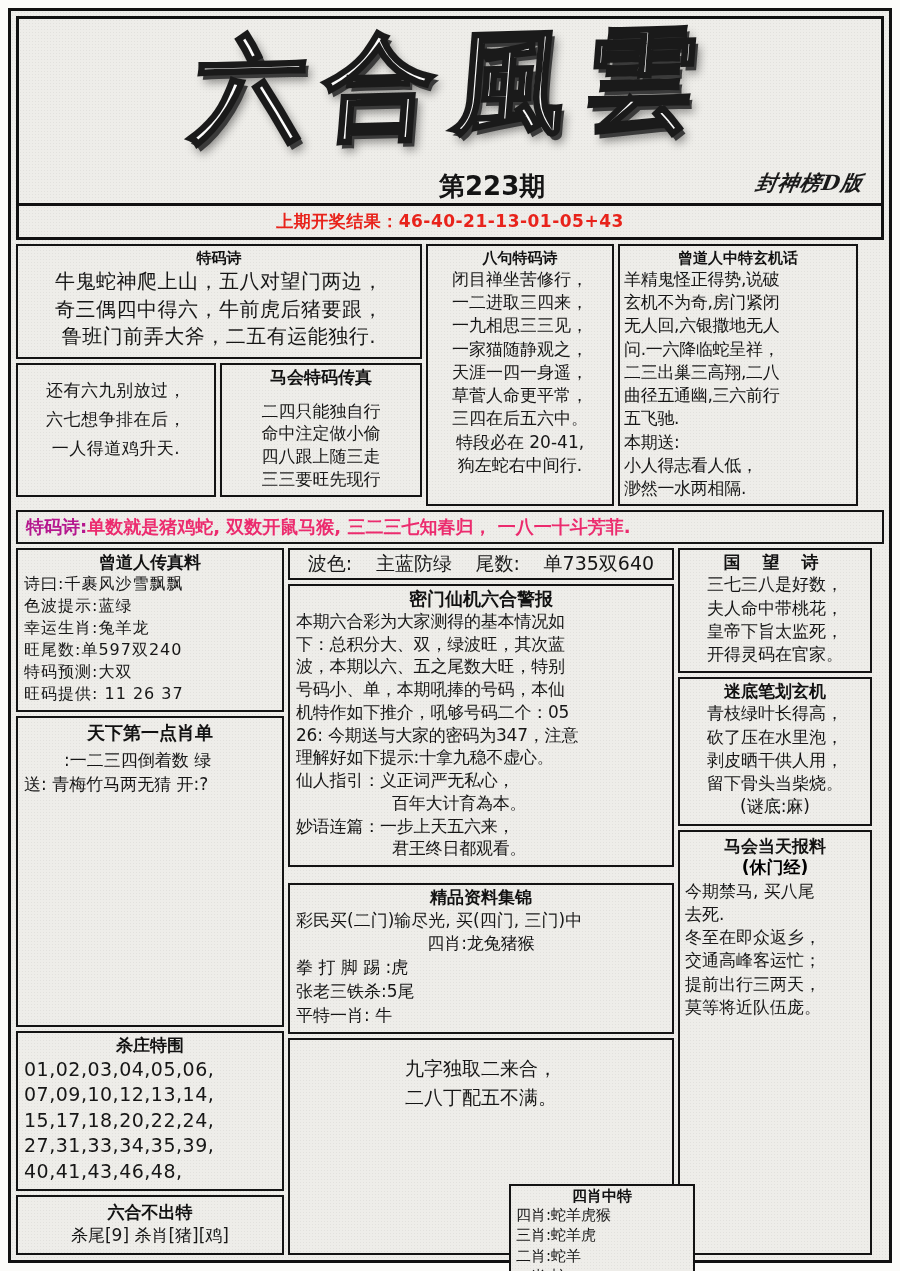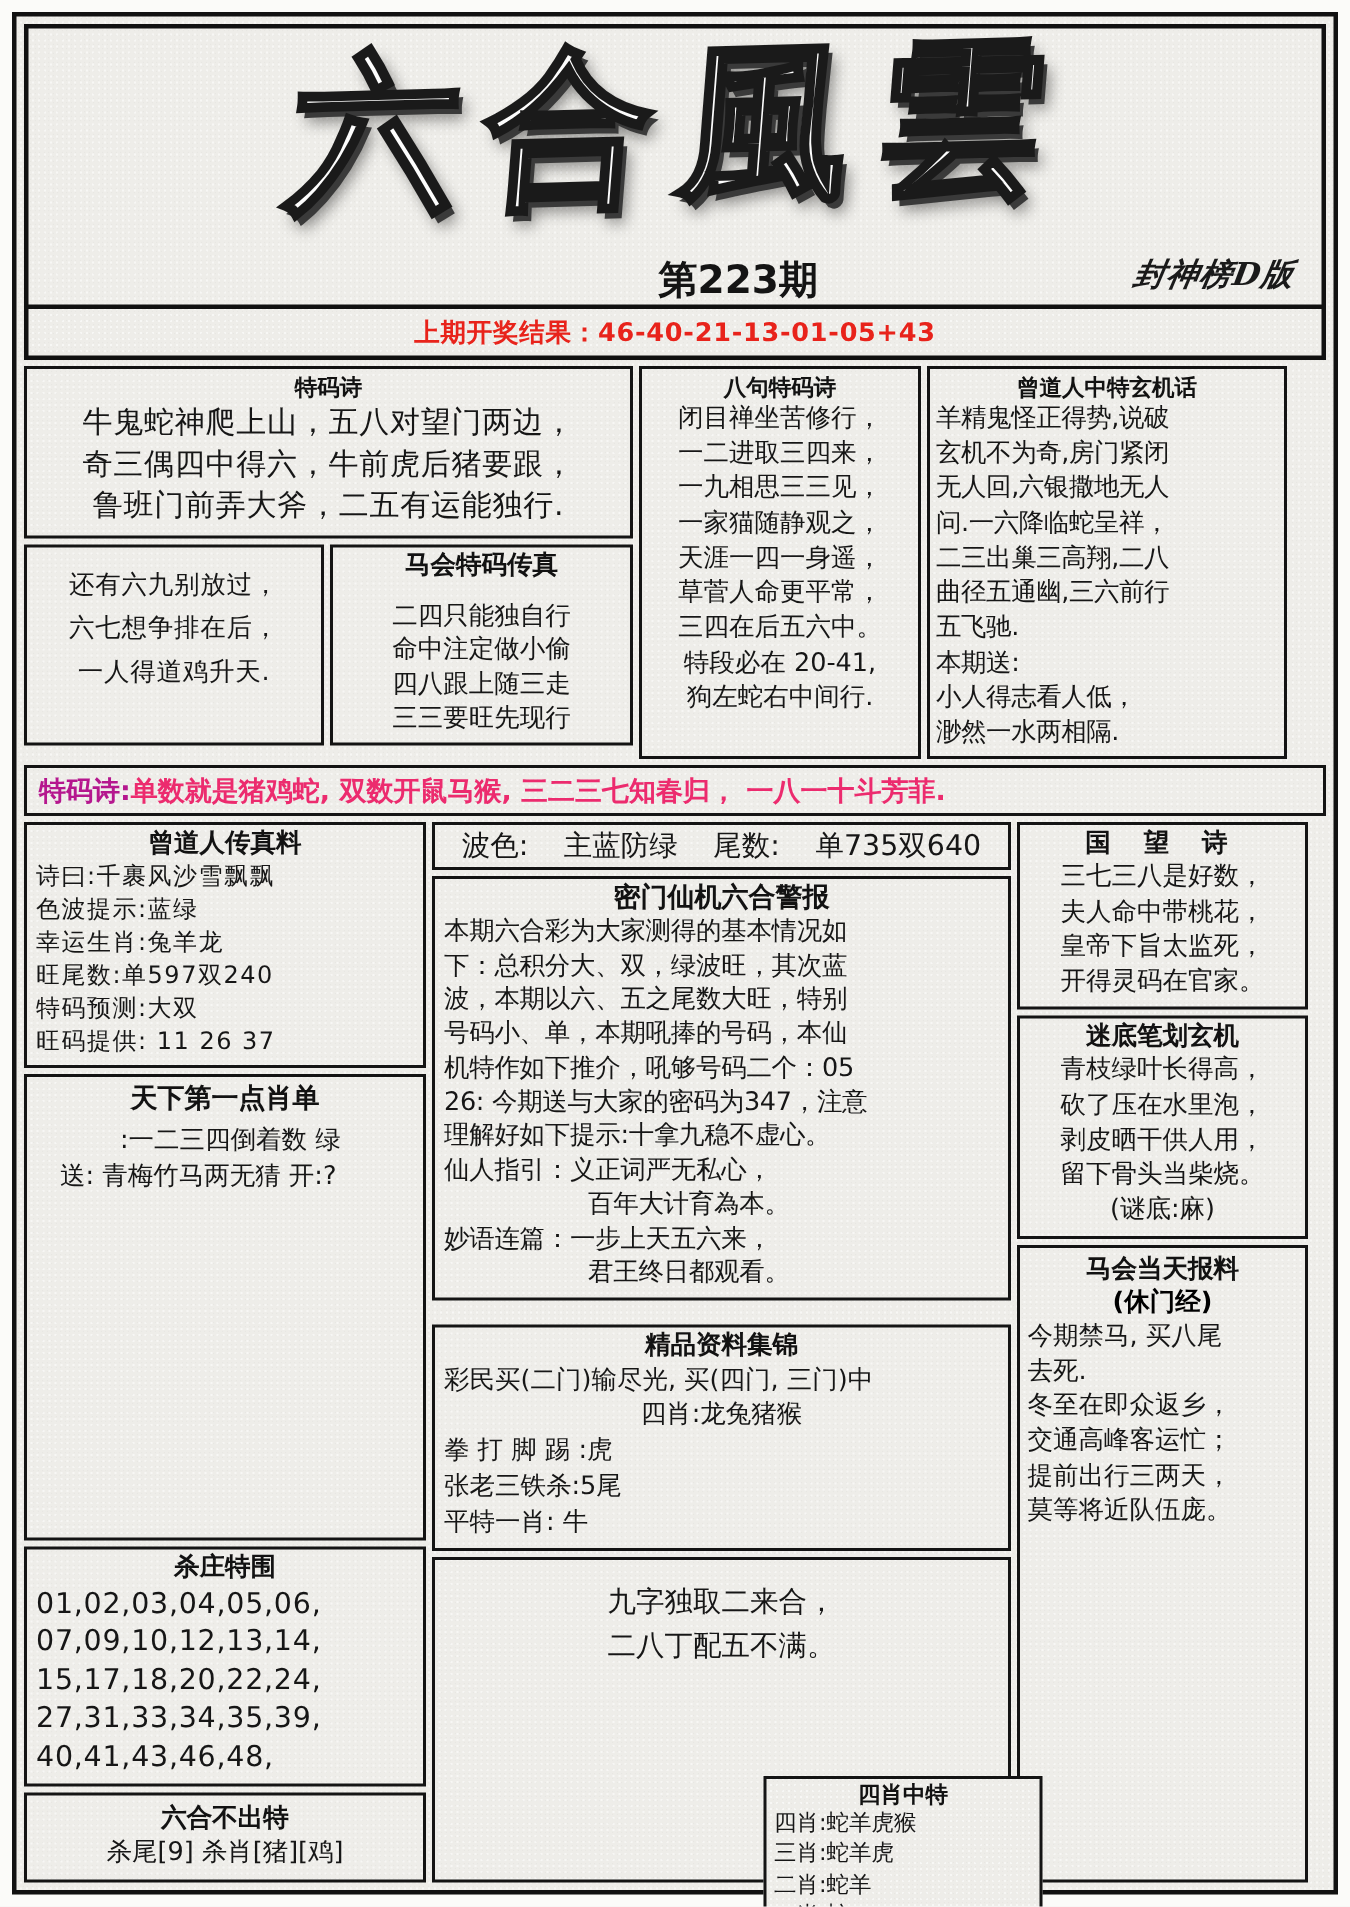--- a/index.html
+++ b/index.html
@@ -152,21 +152,21 @@
   .col-l{ width:268px; display:flex; flex-direction:column; }
   .col-m{ width:386px; margin-left:4px; display:flex; flex-direction:column; }
   .col-r{ width:194px; margin-left:4px; display:flex; flex-direction:column; }
 
   .c-fax{ padding:3px 6px 4px; }
   .c-fax .ttl{ font-size:17px; margin-bottom:1px; }
   .c-fax .ln{ font-size:16px; margin:1.5px 0; letter-spacing:1px; }
 
   .c-xiao{ margin-top:4px; padding:5px 6px; flex:1 1 auto;}
   .c-xiao .ttl{ font-size:18px; margin-bottom:6px; }
-  .c-xiao .ln{ font-size:17px; margin:2px 16px; }
+  .c-xiao .ln{ font-size:17px; margin:2px 0; }
   .c-xiao .ind{ padding-left:40px; }
 
   .c-kill{ margin-top:4px; padding:3px 6px 4px; }
   .c-kill .ttl{ font-size:17px; margin-bottom:1px; }
   .c-kill .nums{ font-size:19px; line-height:1.35; color:#161616; letter-spacing:0.5px;}
 
   .c-nosp{ margin-top:4px; padding:6px 6px; }
   .c-nosp .ttl{ font-size:17px; margin-bottom:3px; }
   .c-nosp .ln{ font-size:17px; text-align:center; }
 

